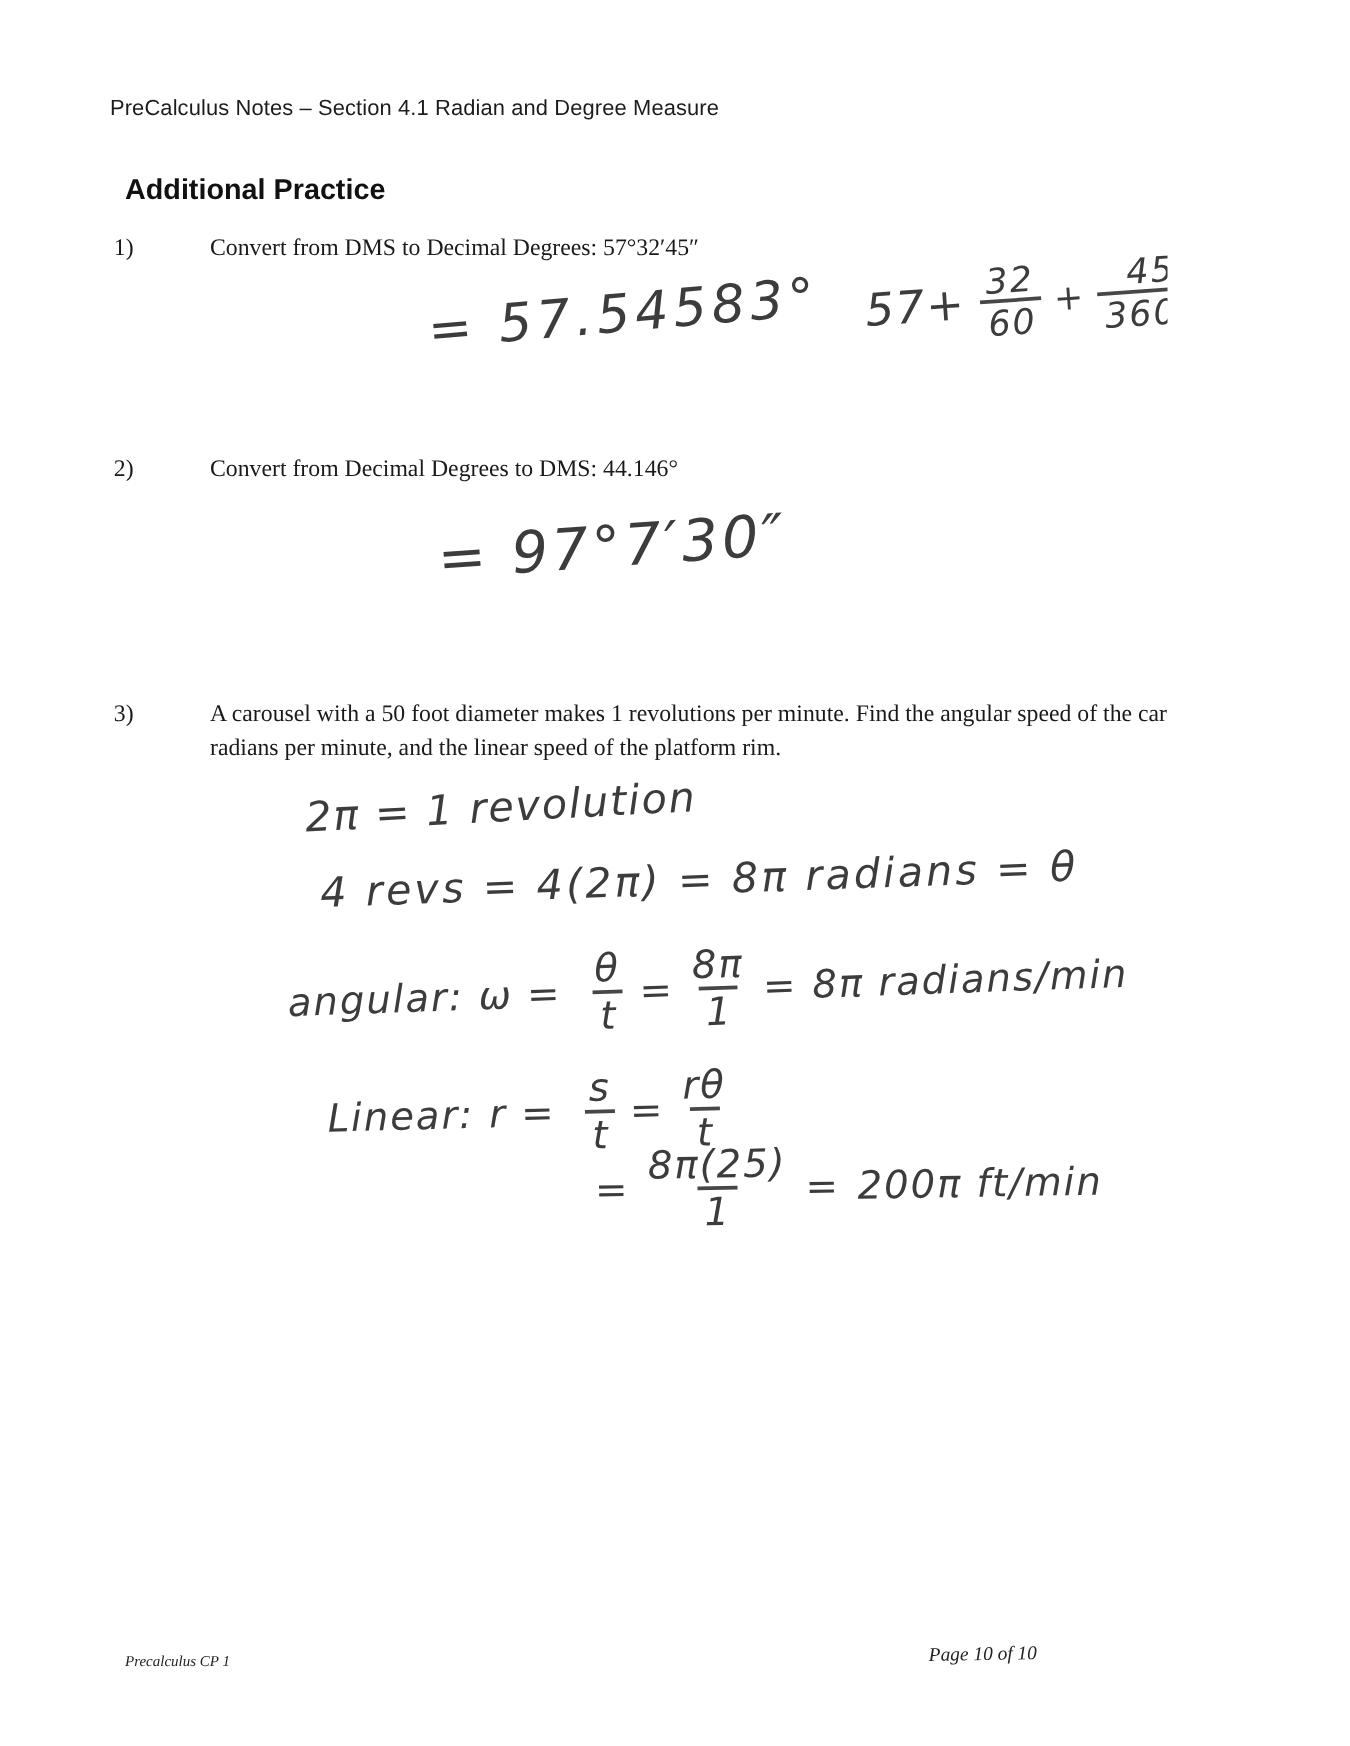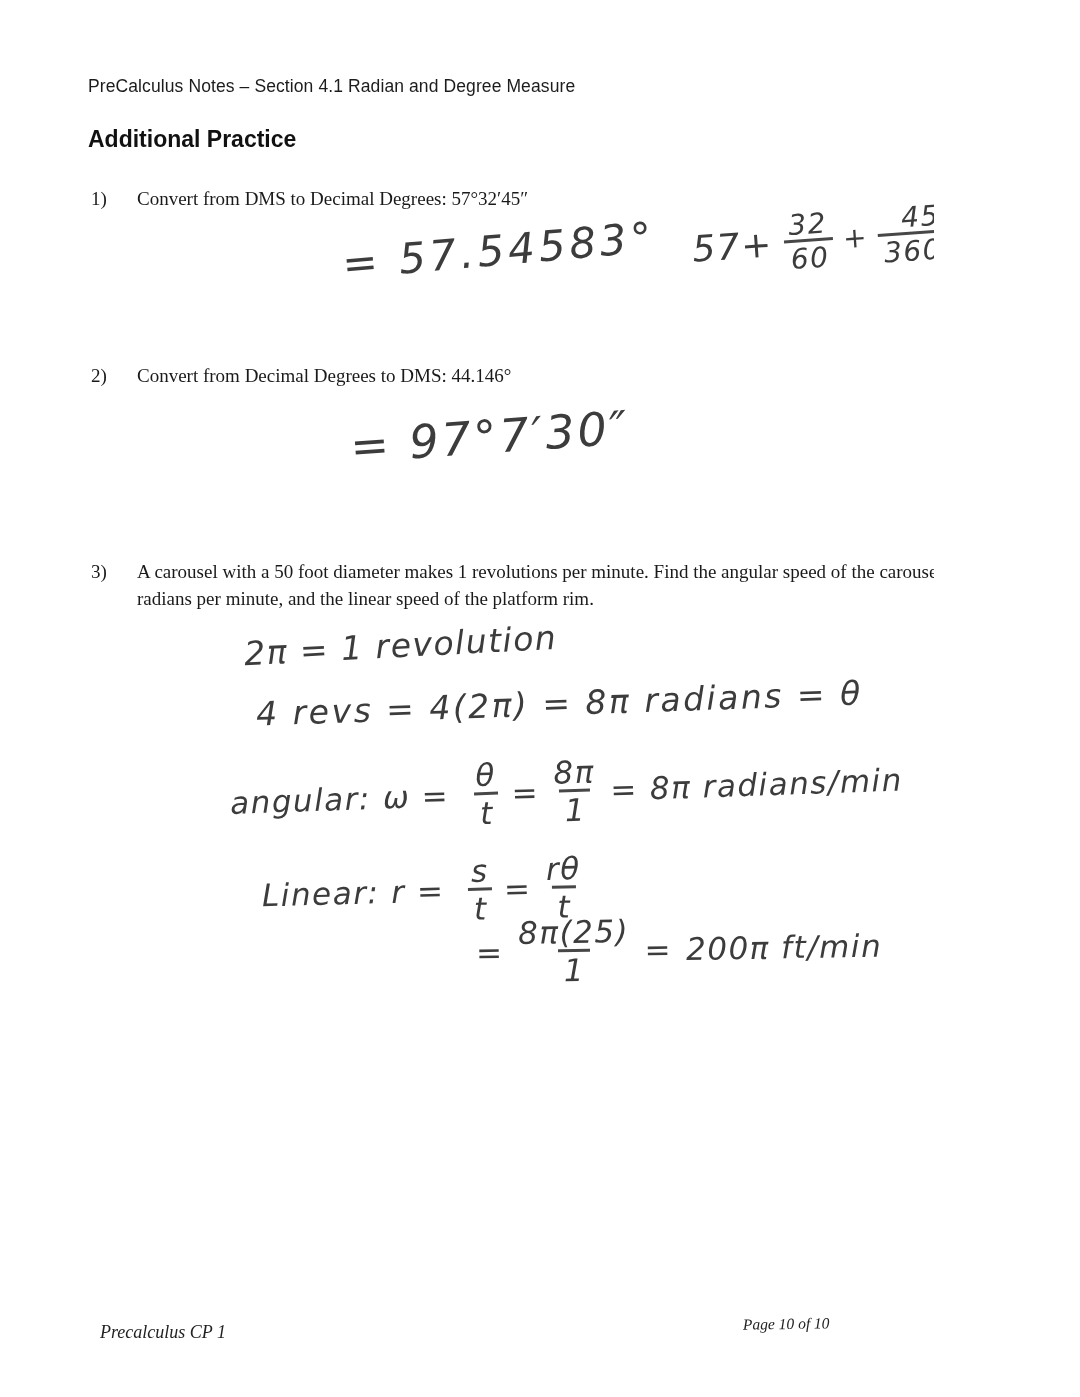--- a/index.html
+++ b/index.html
@@ -9,31 +9,31 @@
     font-family:"Liberation Serif", serif; color:#1a1a1a;
   }
 
   
   .doc-header {
     position:absolute; left:88px; top:76px;
     font-family:"Liberation Sans", sans-serif;
     font-size:17.5px; color:#1c1c1c; letter-spacing:.1px;
   }
   .section-title {
-    position:absolute; left:88px; top:126px; margin:0;
+    position:absolute; left:88px; top:126px; margin:12px;
     font-family:"Liberation Sans", sans-serif;
     font-weight:bold; font-size:23px; color:#111;
   }
   .problem {
     position:absolute; left:91px; width:930px;
     display:flex; align-items:flex-start;
     font-family:"Liberation Serif", serif; font-size:19px; line-height:1.4;
   }
   .problem .pnum { flex:none; width:46px; }
-  .problem .ptext { flex:1; }
+  .problem .ptext { flex:1;margin-left:31px; }
   .p1 { top:186px; }
   .p2 { top:363px; }
   .p3 { top:559px; }
 
   
   .hw {
     position:absolute;
     font-family:cursive, "DejaVu Sans", sans-serif;
     font-style:italic; color:#3c3c3c; white-space:nowrap;
     letter-spacing:1.5px;
@@ -56,21 +56,21 @@
   .hw-l3 { left:230px; top:756px; font-size:31px; transform:rotate(-2deg); }
   .hw-l3 .gap { margin:0 12px; }
   .hw-l4 { left:262px; top:856px; font-size:31px; transform:rotate(-1.5deg); }
   .hw-l4 .gap { margin:0 12px; }
   .hw-l5 { left:476px; top:914px; font-size:31px; transform:rotate(-1deg); }
   .hw-l5 .gap { margin:0 14px; }
 
   
   .footer-left {
     position:absolute; left:100px; top:1322px;
-    font-family:"Liberation Serif", serif; font-style:italic; font-size:18px; color:#222;
+    font-family:"Liberation Serif", serif; font-style:italic; font-size:12px; color:#222;
   }
   .footer-right {
     position:absolute; right:104px; top:1315px;
     font-family:"Liberation Serif", serif; font-style:italic; font-size:15.5px; color:#222;
     transform:rotate(-1deg);
   }
 </style>
 </head>
 <body>
 

